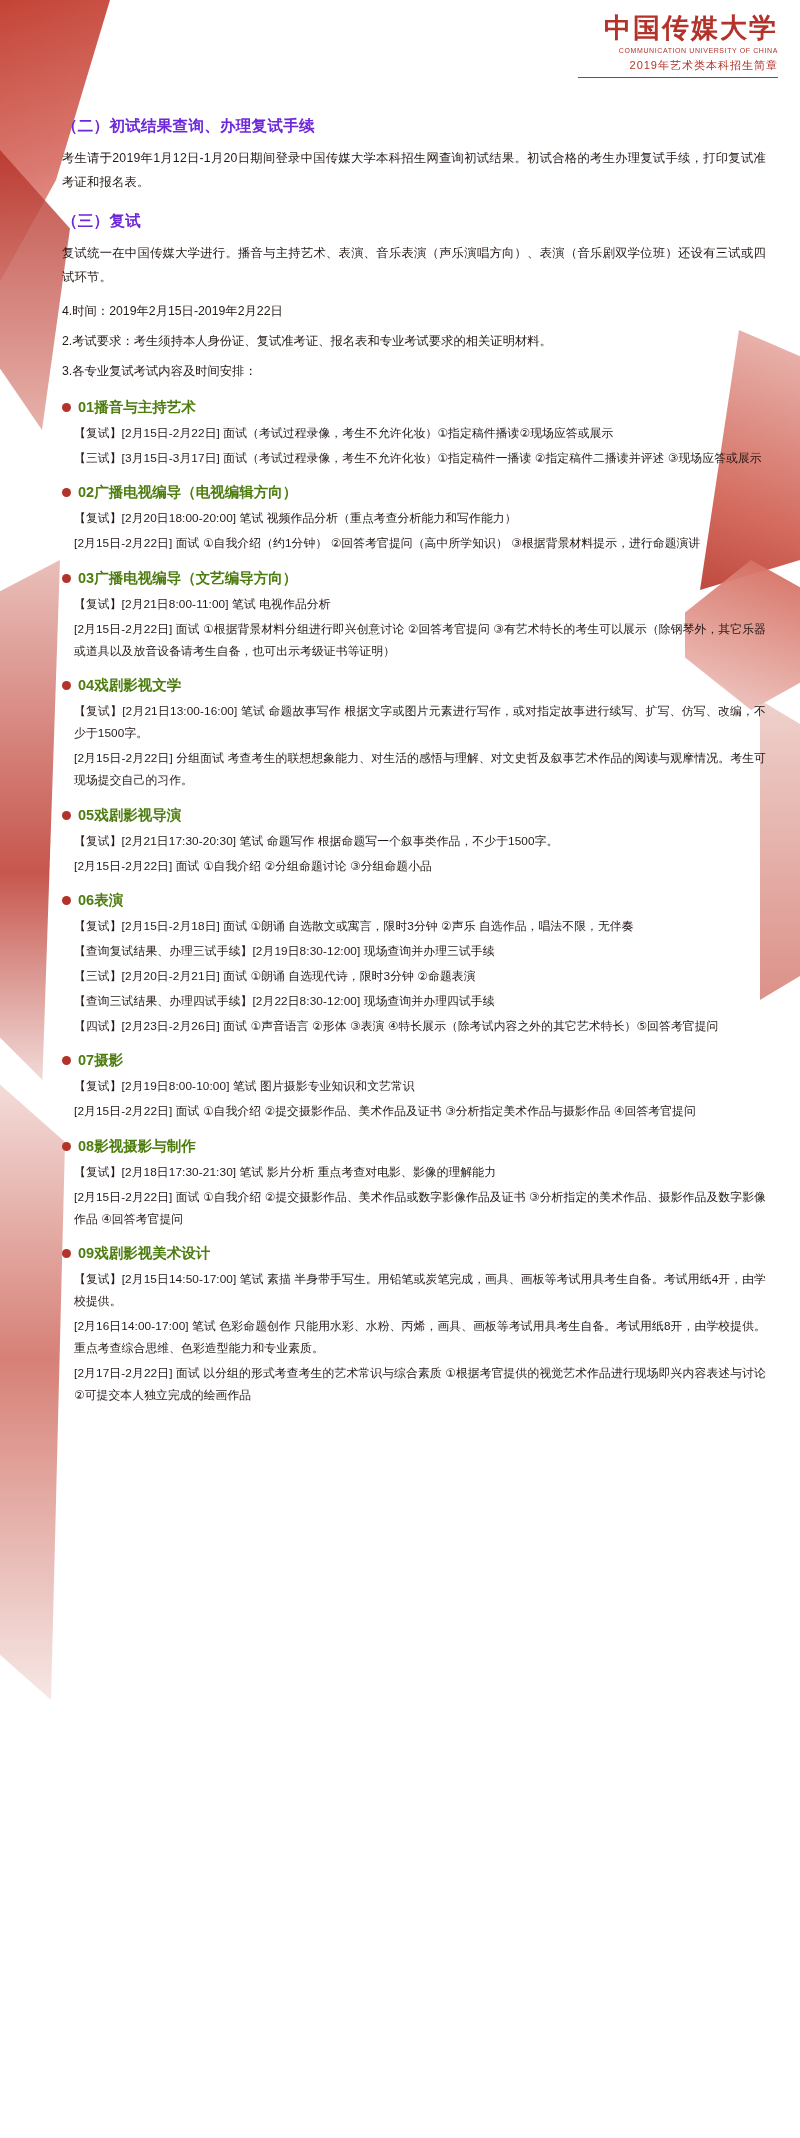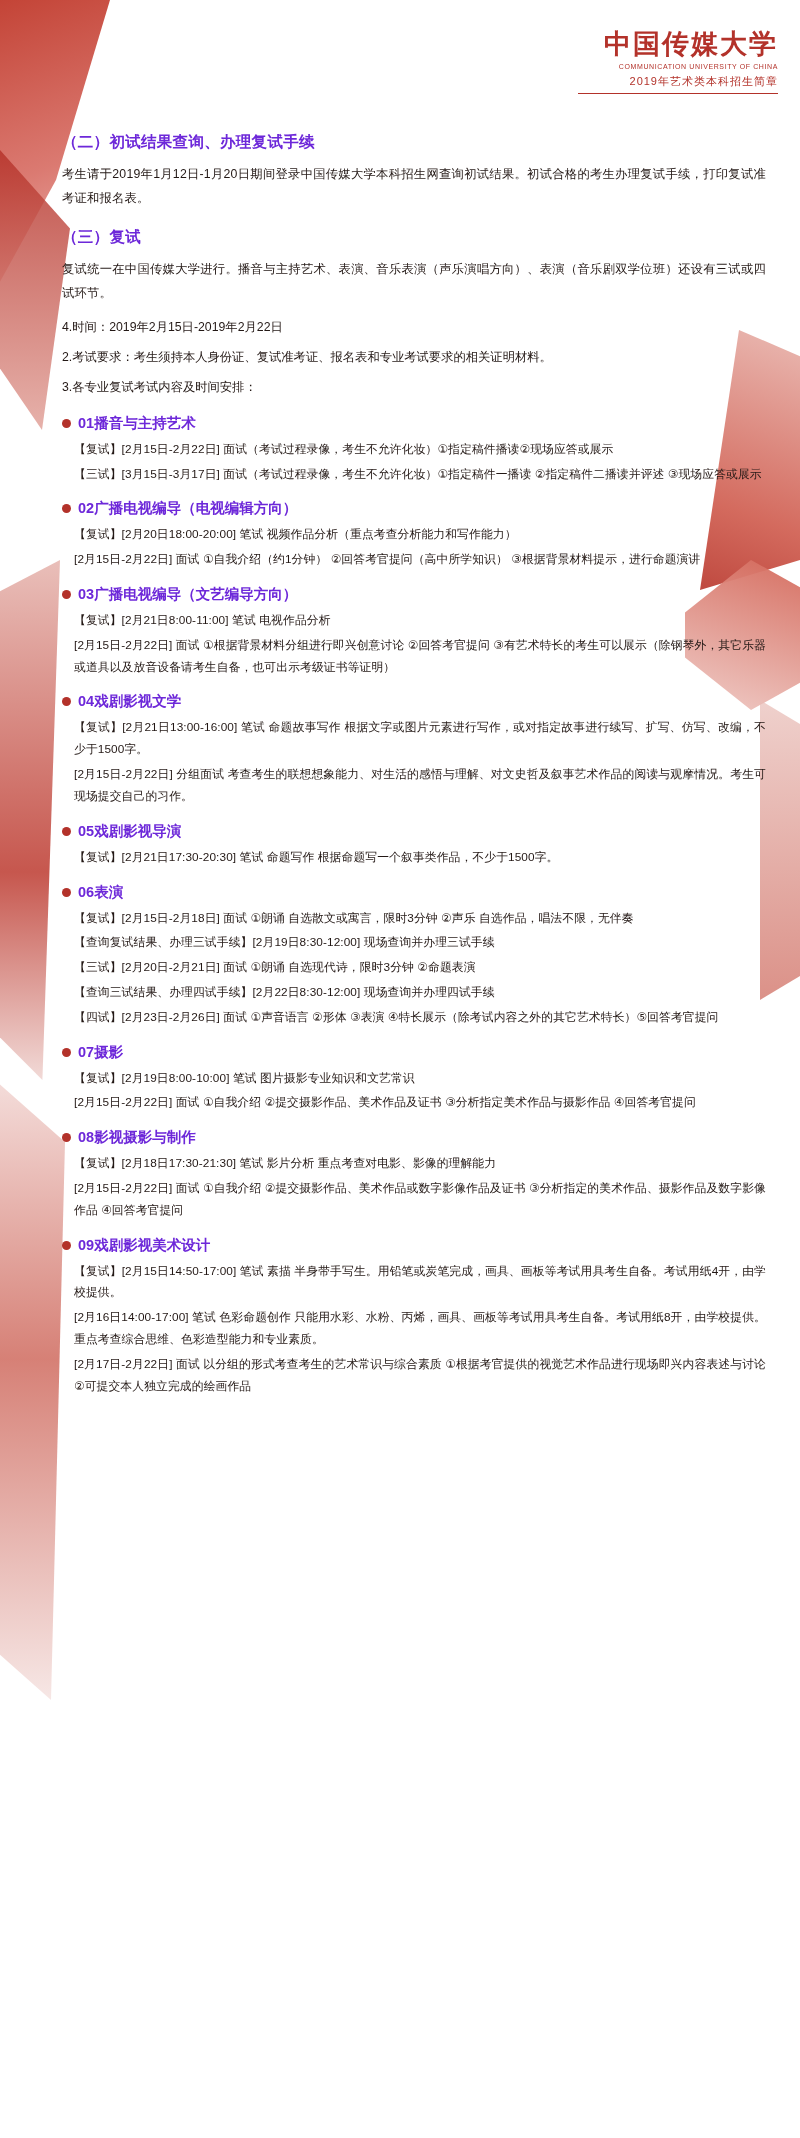--- a/index.html
+++ b/index.html
@@ -74,21 +74,21 @@
     background: linear-gradient(180deg, #e8bdb7 0%, #cc6255 100%);
     clip-path: polygon(0 0, 100% 12%, 100% 88%, 0 100%);
     opacity: .7;
   }
 
   
   .header {
     position: relative;
     z-index: 3;
     height: 86px;
-    padding-top: 30px;
+    padding-top: 14px;
     padding-right: 22px;
     text-align: right;
   }
   .logo-cn {
     font-family: "Liberation Serif", "DejaVu Serif", serif;
     font-size: 27px;
     font-weight: bold;
     color: #b3322a;
     letter-spacing: 2px;
     line-height: 1.1;
@@ -137,21 +137,21 @@
     line-height: 1.95;
     margin: 0 0 6px 0;
   }
 
   .major {
     margin: 14px 0 6px 0;
     display: flex;
     align-items: center;
     font-size: 14.5px;
     font-weight: bold;
-    color: #6d28d9;
+    color: #4d7c0f;
   }
   .major .dot {
     width: 9px; height: 9px;
     border-radius: 50%;
     background: #b3322a;
     margin-right: 7px;
     flex: none;
   }
   .detail {
     font-size: 11.8px;
@@ -229,20 +229,21 @@
       <p class="detail">【复试】[2月21日13:00-16:00] 笔试 命题故事写作 根据文字或图片元素进行写作，或对指定故事进行续写、扩写、仿写、改编，不少于1500字。</p>
       <p class="detail">[2月15日-2月22日] 分组面试 考查考生的联想想象能力、对生活的感悟与理解、对文史哲及叙事艺术作品的阅读与观摩情况。考生可现场提交自己的习作。</p>
     </div>
 
     <div class="blk">
       <div class="major">
         <span class="dot"></span>
         <span>05戏剧影视导演</span>
       </div>
       <p class="detail">【复试】[2月21日17:30-20:30] 笔试 命题写作 根据命题写一个叙事类作品，不少于1500字。</p>
+      <p class="detail">[2月15日-2月22日] 面试 ①自我介绍 ②分组命题讨论 ③分组命题小品</p>
     </div>
 
     <div class="blk">
       <div class="major">
         <span class="dot"></span>
         <span>06表演</span>
       </div>
       <p class="detail">【复试】[2月15日-2月18日] 面试 ①朗诵 自选散文或寓言，限时3分钟 ②声乐 自选作品，唱法不限，无伴奏</p>
       <p class="detail">【查询复试结果、办理三试手续】[2月19日8:30-12:00] 现场查询并办理三试手续</p>
       <p class="detail">【三试】[2月20日-2月21日] 面试 ①朗诵 自选现代诗，限时3分钟 ②命题表演</p>

